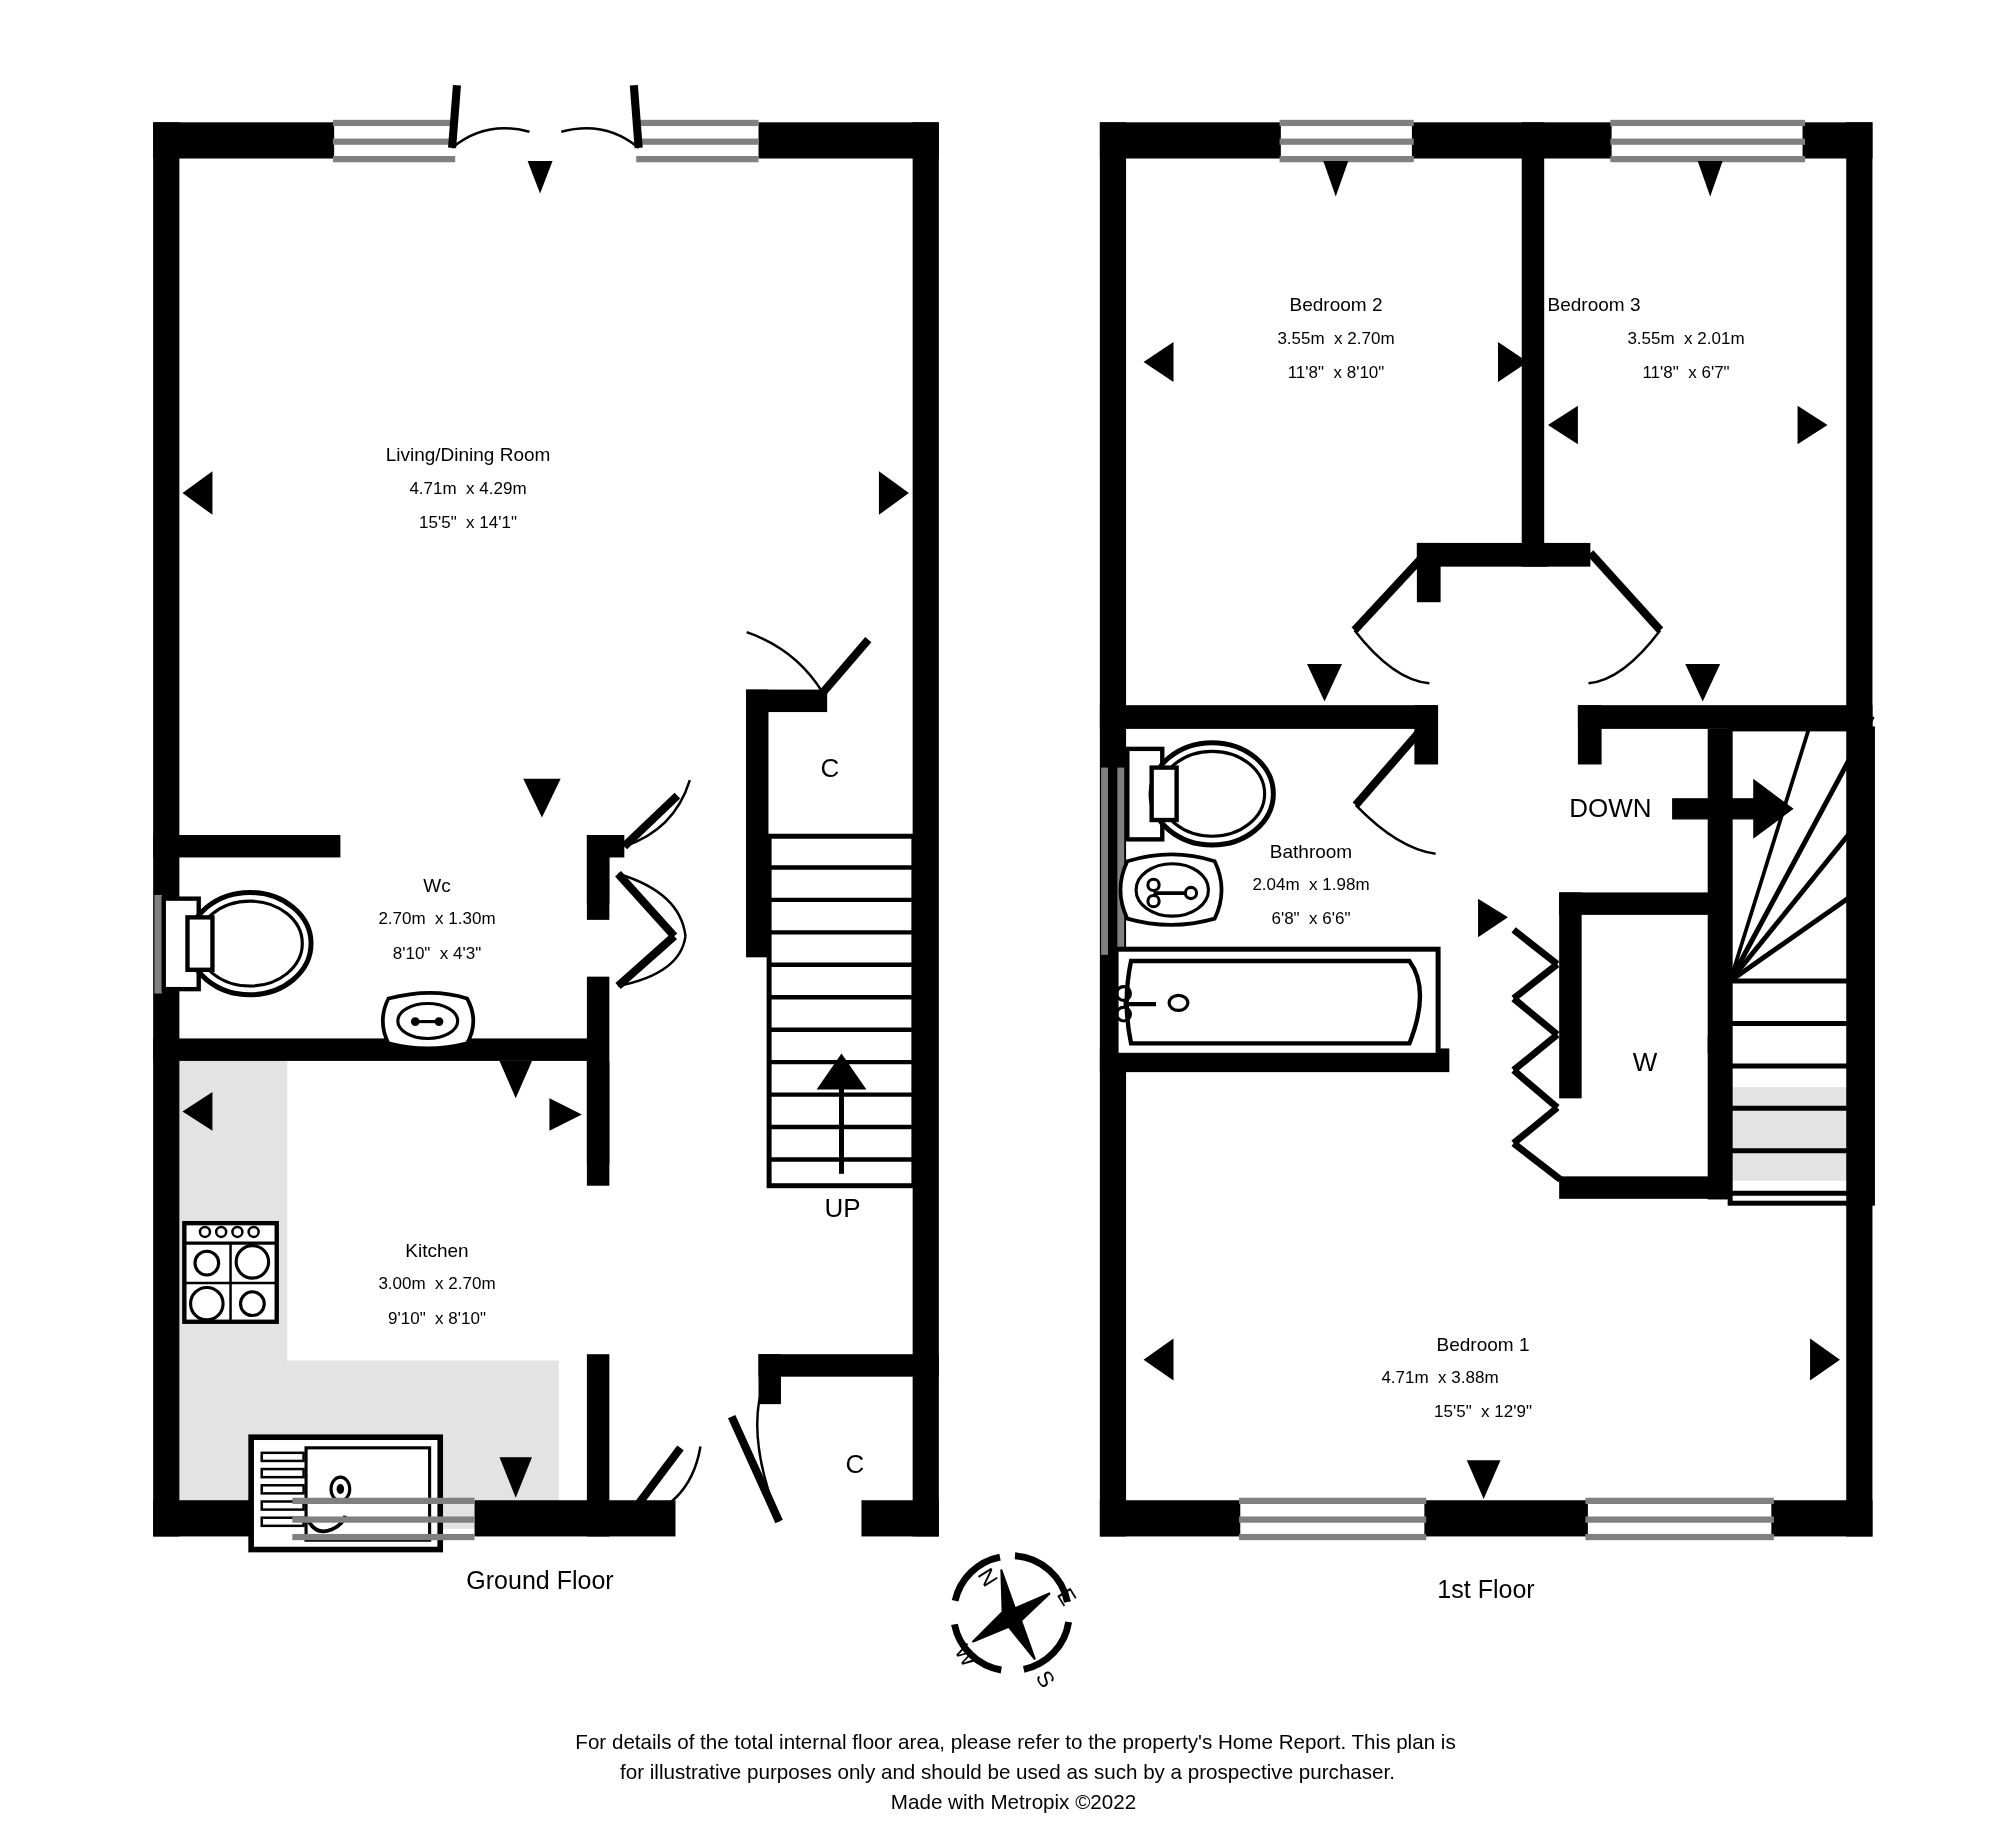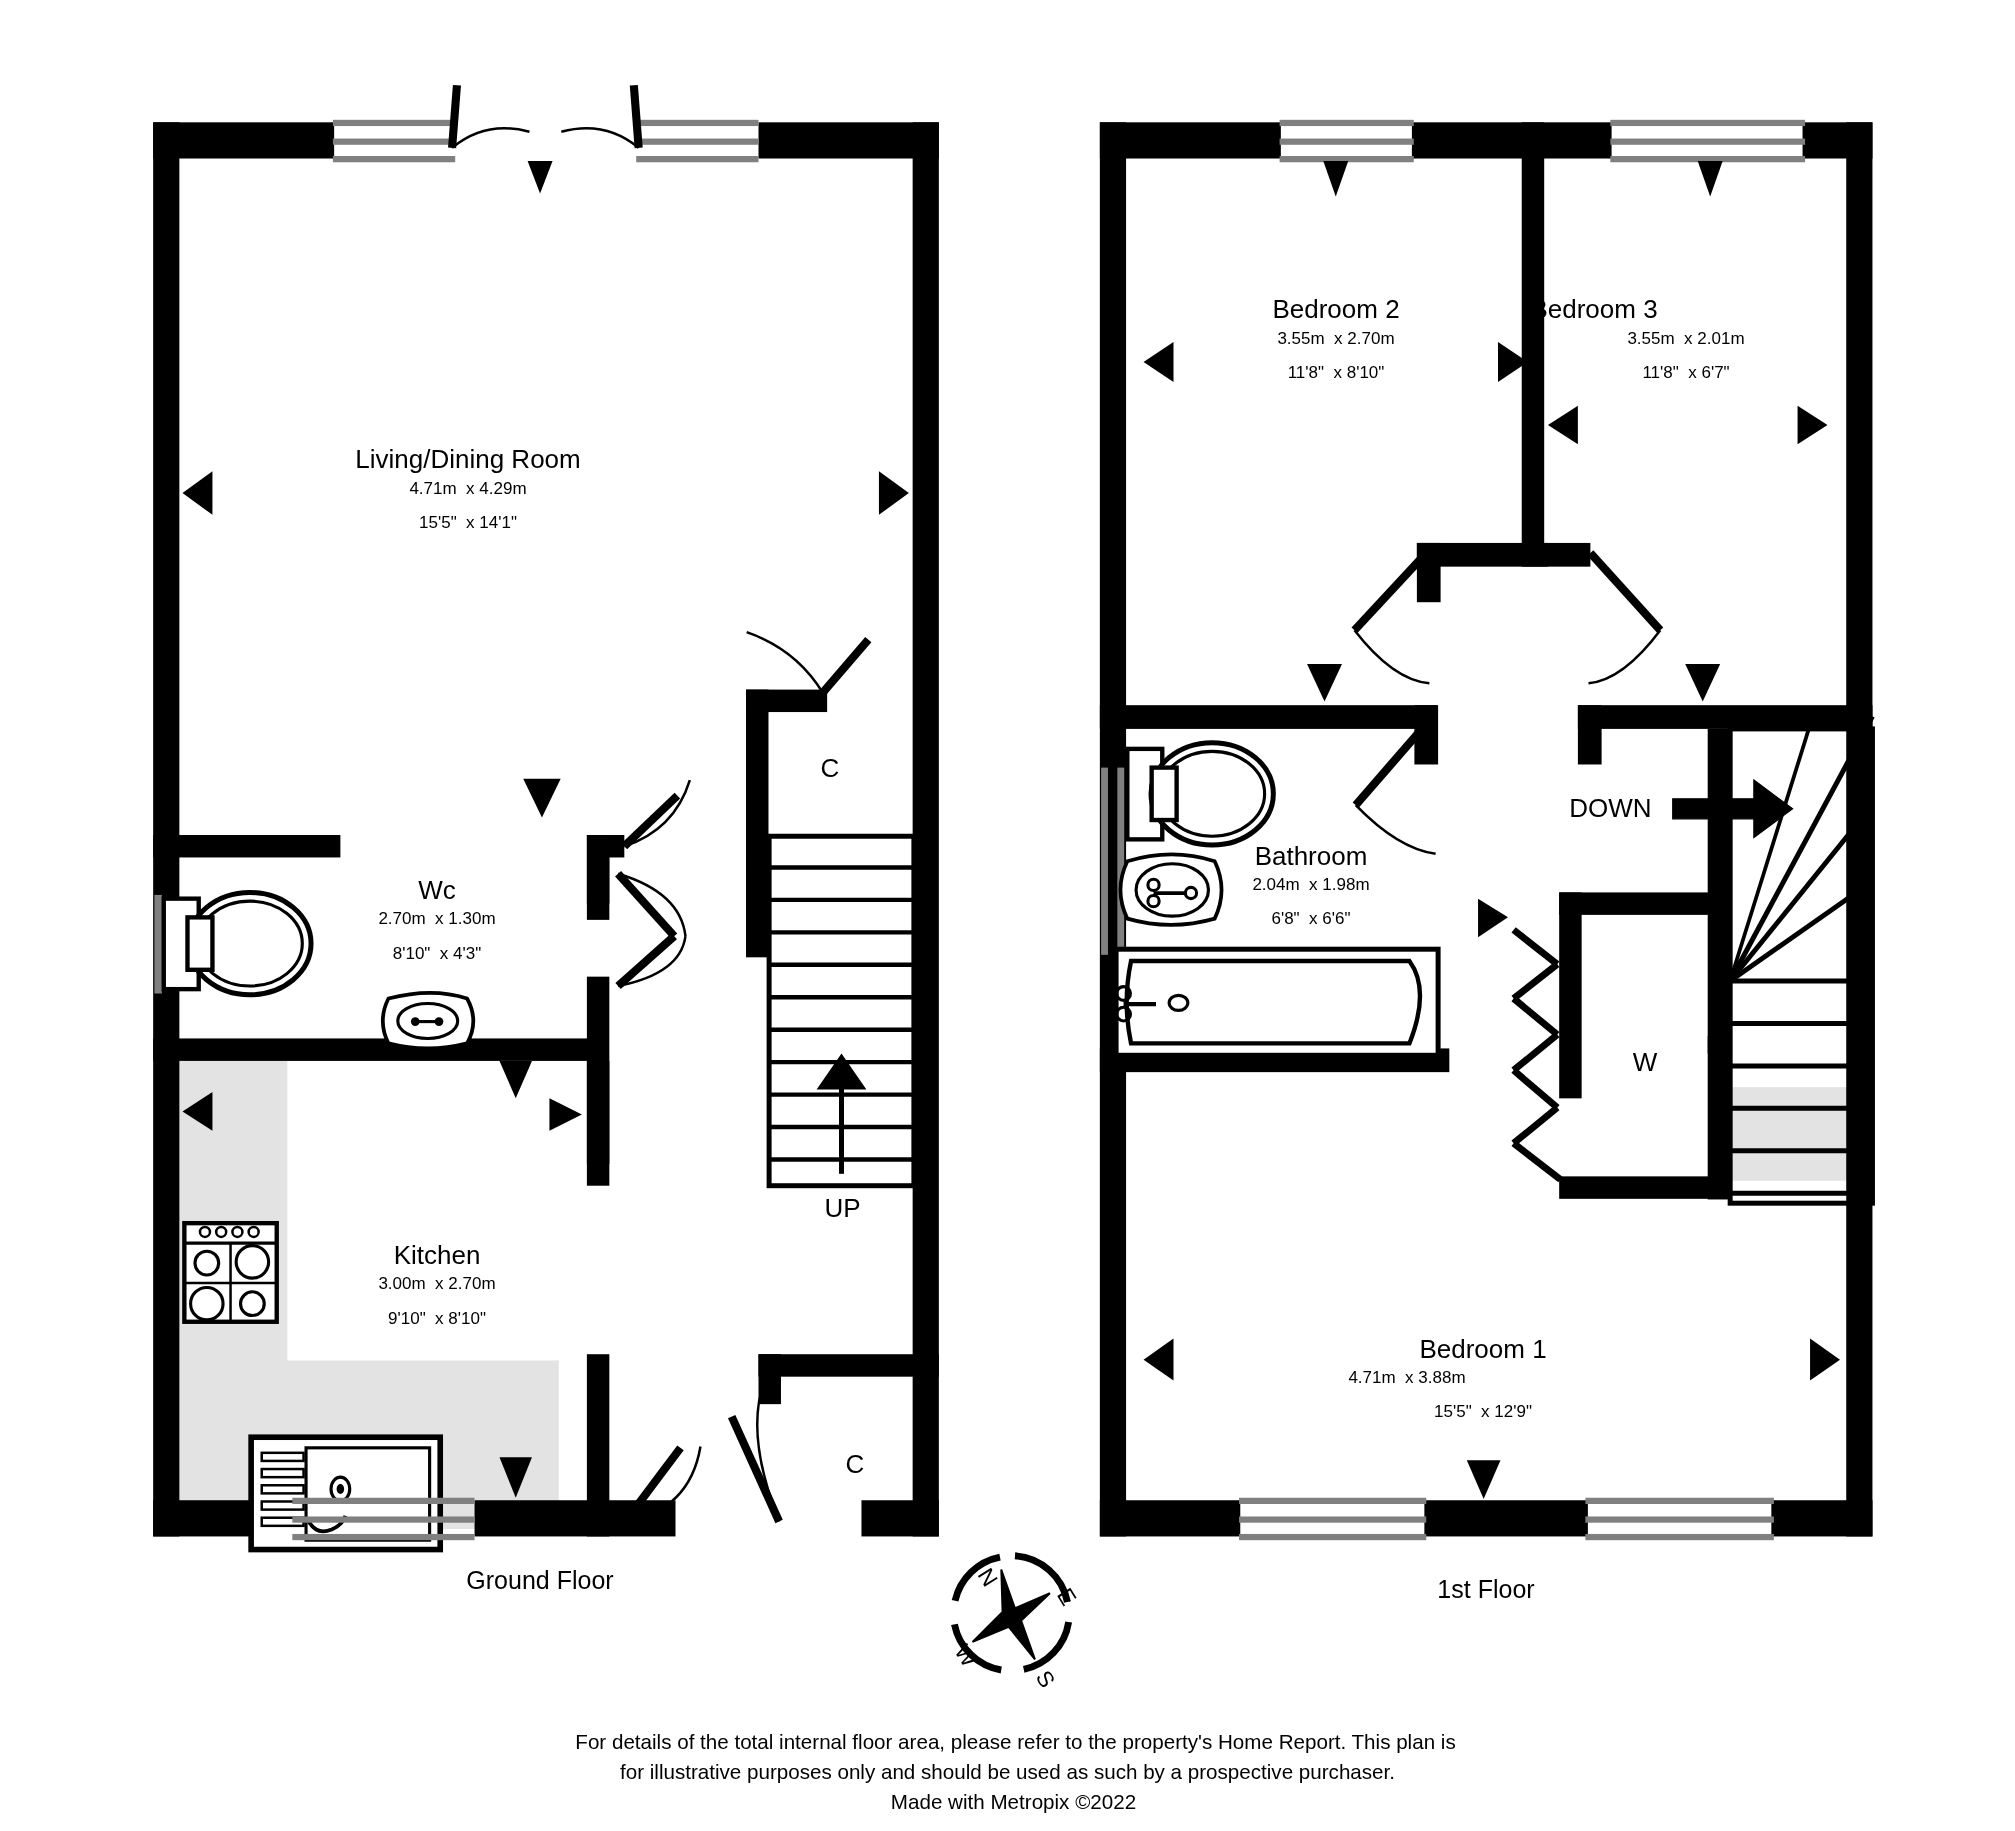--- a/index.html
+++ b/index.html
@@ -2,21 +2,21 @@
 <html style="font-size:10px"><head>
 <meta charset="utf-8">
 <style>
   html,body{margin:0;padding:0;background:#ffffff;}
   body{
     width:2015px;height:1831px;position:relative;overflow:hidden;
     font-family:"Liberation Sans", sans-serif;color:#000;
   }
   #plan{position:absolute;inset:0;}
   .lbl{position:absolute;text-align:center;white-space:pre;line-height:1.28;}
-  .rname{font-size:26px;}
+  .rname{font-size:19px;}
   .rdim{font-size:17px;}
   .floorlbl{font-size:25px;}
   .tiny{font-size:26px;}
   .footer{
     position:absolute;left:0;right:0;text-align:center;
     font-size:20.6px;line-height:1.55;font-family:"Liberation Sans", sans-serif;
   }
   svg{display:block;}
 </style>
 </head>
@@ -372,21 +372,21 @@
 
 <div class="lbl rname" style="left:1444px;top:293px;width:300px;">Bedroom 3</div>
 <div class="lbl rdim" style="left:1536px;top:328px;width:300px;">3.55m  x 2.01m</div>
 <div class="lbl rdim" style="left:1536px;top:362px;width:300px;">11'8"  x 6'7"</div>
 
 <div class="lbl rname" style="left:1158px;top:840px;width:306px;">Bathroom</div>
 <div class="lbl rdim" style="left:1158px;top:874px;width:306px;">2.04m  x 1.98m</div>
 <div class="lbl rdim" style="left:1158px;top:908px;width:306px;">6'8"  x 6'6"</div>
 
 <div class="lbl rname" style="left:1333px;top:1333px;width:300px;">Bedroom 1</div>
-<div class="lbl rdim" style="left:1257px;top:1367px;width:300px;">4.71m  x 3.88m</div>
+<div class="lbl rdim" style="left:1290px;top:1367px;width:300px;">4.71m  x 3.88m</div>
 <div class="lbl rdim" style="left:1333px;top:1401px;width:300px;">15'5"  x 12'9"</div>
 
 <div class="lbl tiny" style="left:1614px;top:1046px;width:62px;">W</div>
 <div class="lbl tiny" style="left:1542px;top:792px;width:137px;">DOWN</div>
 
 <div class="lbl floorlbl" style="left:359px;top:1564px;width:362px;">Ground Floor</div>
 <div class="lbl floorlbl" style="left:1305px;top:1573px;width:362px;">1st Floor</div>
 
 <div class="footer" style="top:1726px;margin-left:16px;">For details of the total internal floor area, please refer to the property's Home Report. This plan is</div>
 <div class="footer" style="top:1756px;">for illustrative purposes only and should be used as such by a prospective purchaser.</div>

